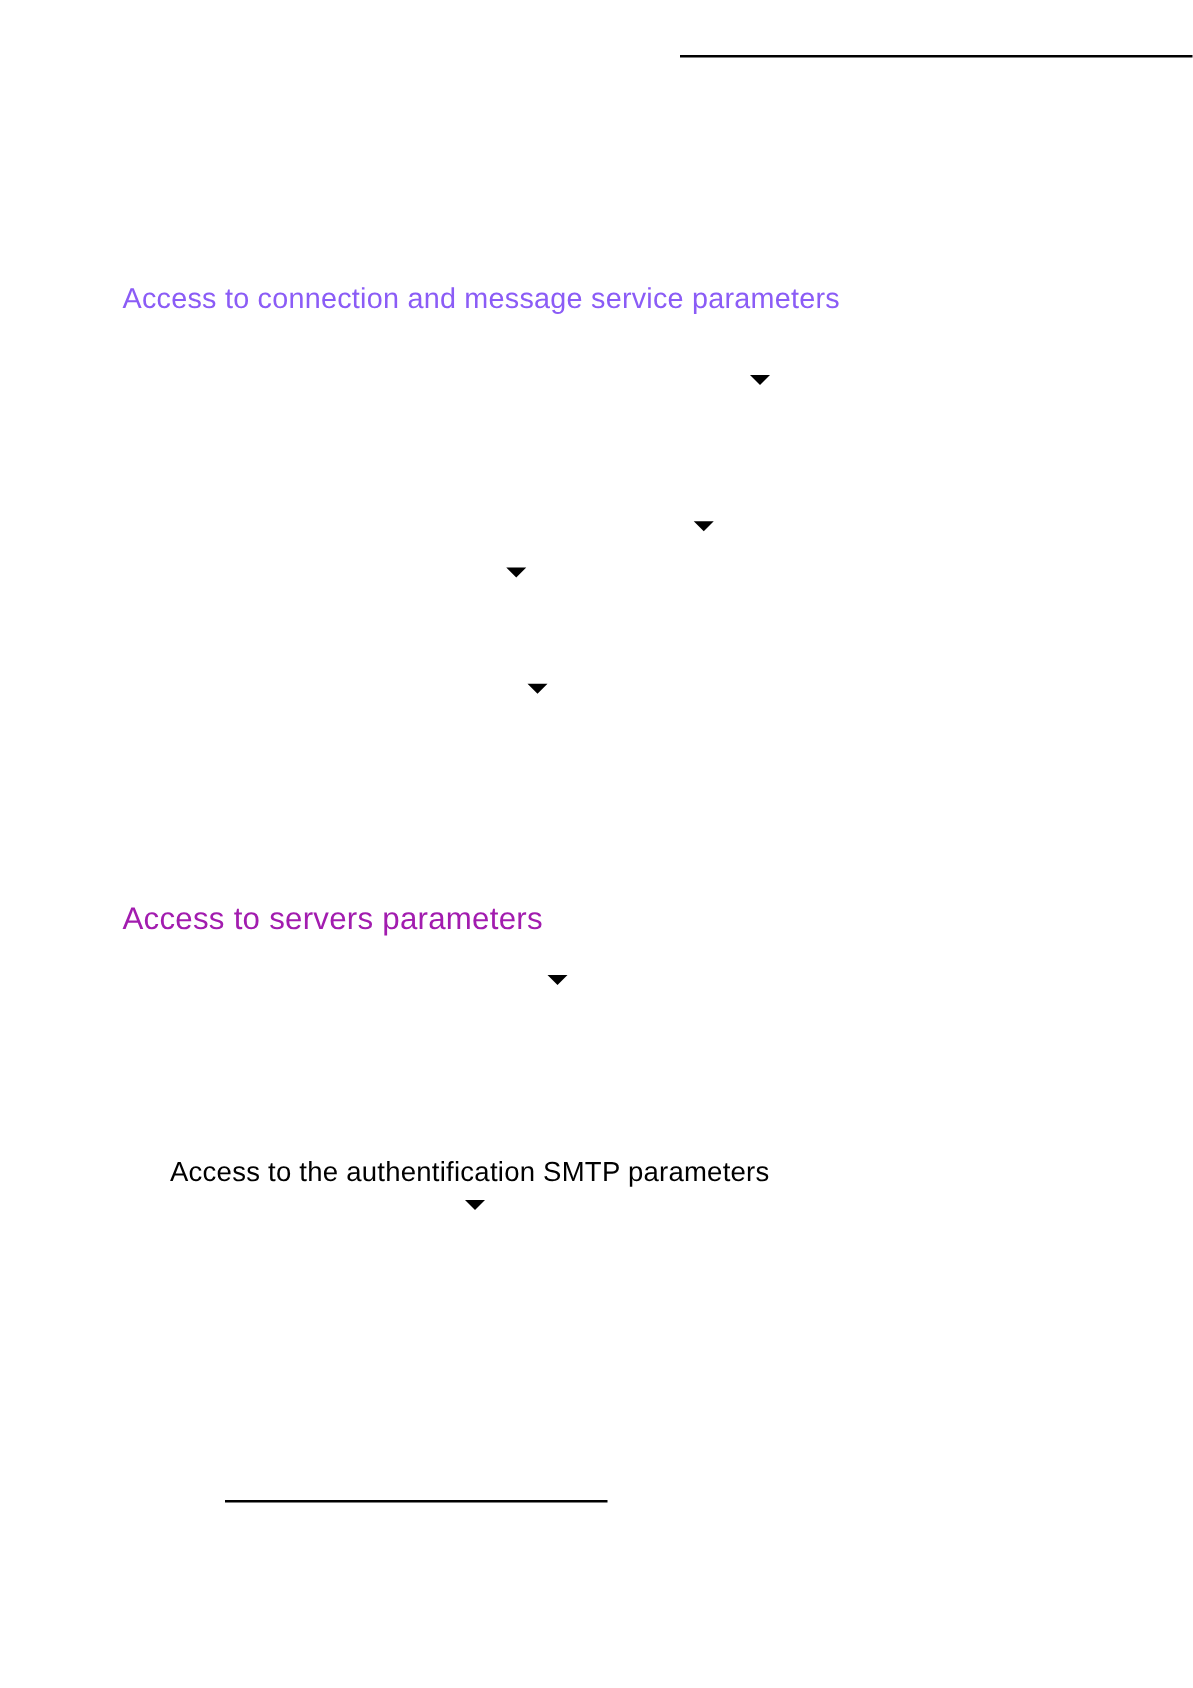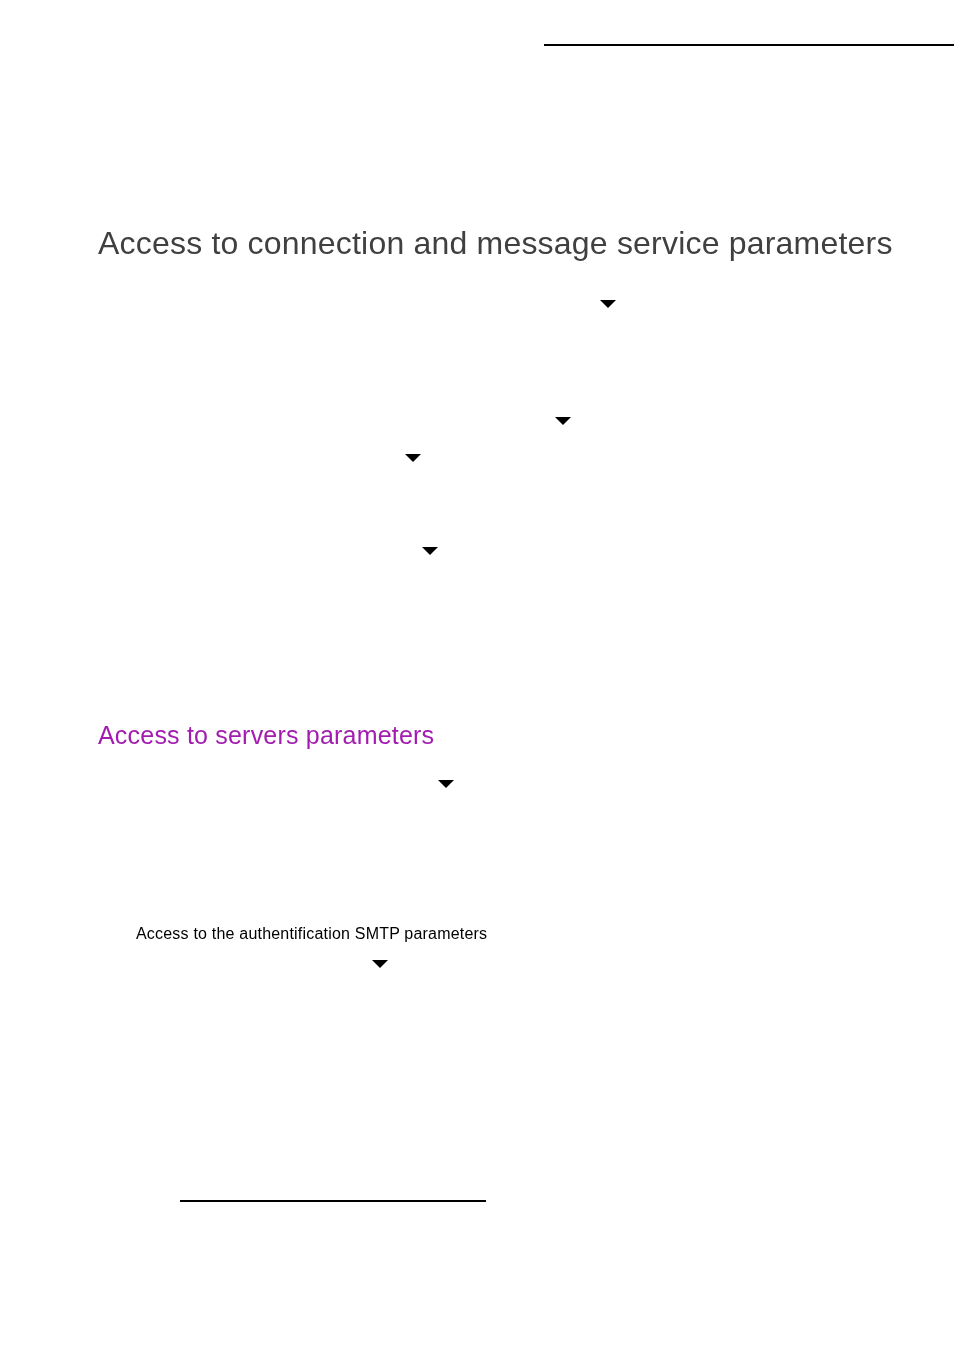--- a/index.html
+++ b/index.html
@@ -19,38 +19,38 @@
       top: 44px;
       right: 0;
       width: 410px;
       height: 2px;
       background: #000000;
     }
     .heading-1 {
       position: absolute;
       left: 98px;
       top: 225px;
-      font-size: 32px;
-      color: #404040;
+      font-size: 23px;
+      color: #8b5cf6;
       letter-spacing: 0.2px;
       text-align: center;
     }
     .heading-2 {
       position: absolute;
       left: 98px;
       top: 721px;
       font-size: 25px;
       color: #a21caf;
       letter-spacing: 0.2px;
     }
     .heading-3 {
       position: absolute;
       left: 136px;
       top: 925px;
-      font-size: 16px;
+      font-size: 22px;
       color: #000000;
       letter-spacing: 0.2px;
     }
     .chevron {
       position: absolute;
       width: 0;
       height: 0;
       border-left: 8px solid transparent;
       border-right: 8px solid transparent;
       border-top: 8px solid #000000;

